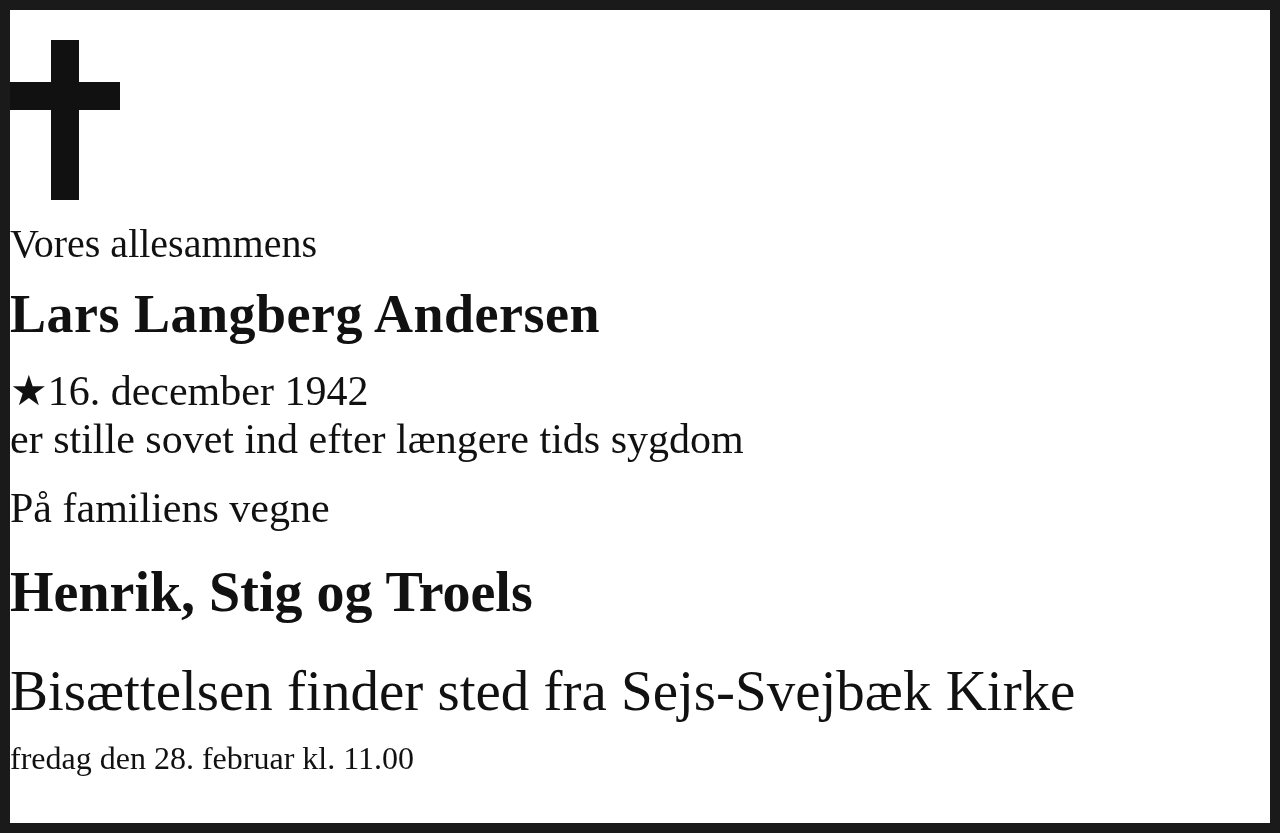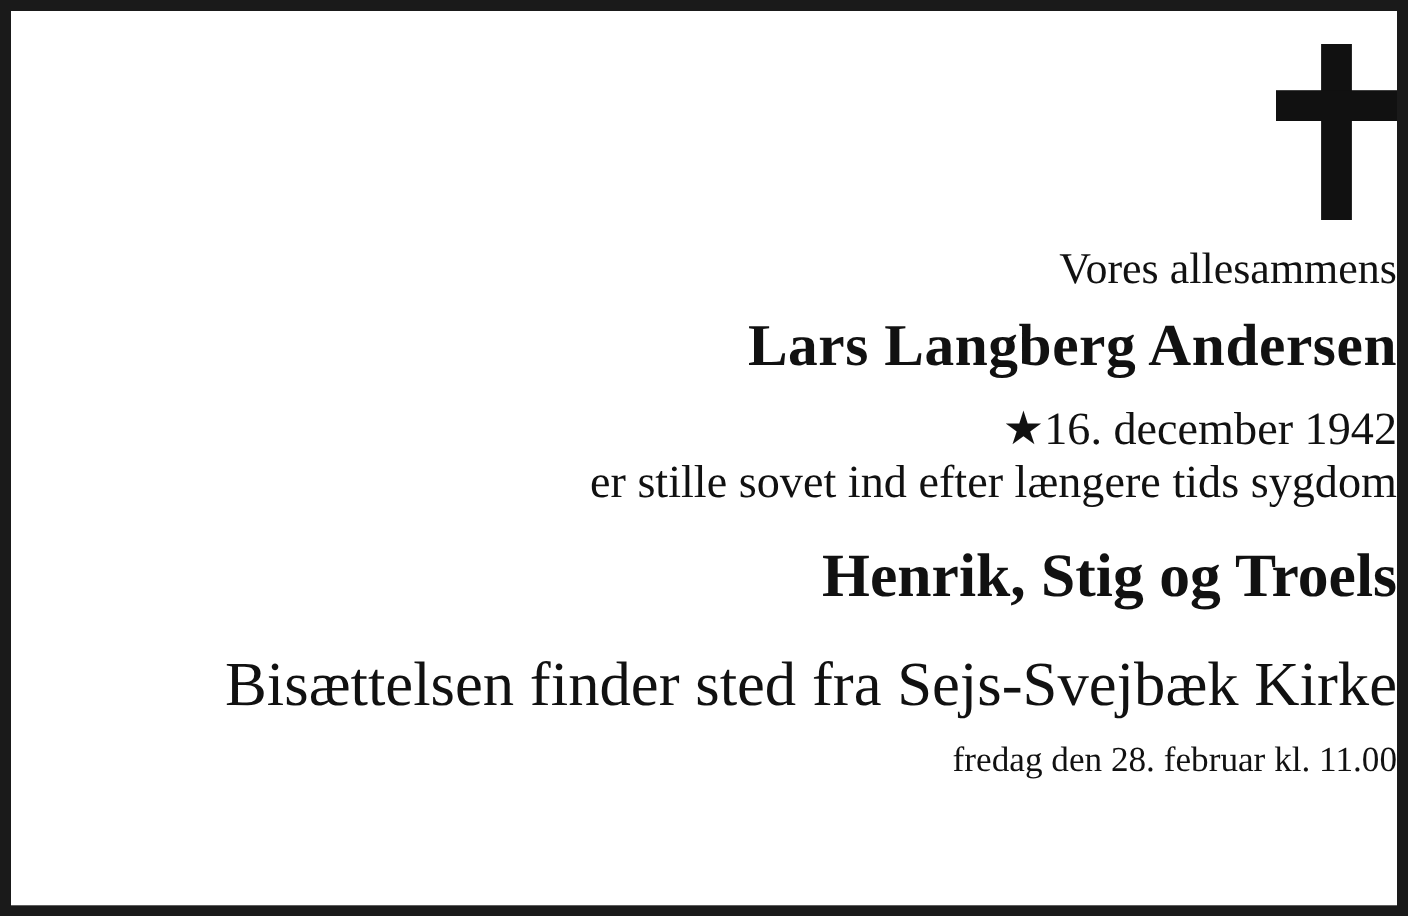--- a/index.html
+++ b/index.html
@@ -16,21 +16,21 @@
 
   .notice-frame {
     position: relative;
     width: 1280px;
     height: 833px;
     box-sizing: border-box;
     background: #ffffff;
     border: 10px solid #1a1a1a;
     display: flex;
     flex-direction: column;
-    align-items: flex-end;
+    align-items: flex-start;
   }
 
   .cross-wrap {
     margin-top: 30px;
     height: 165px;
     display: flex;
     align-items: flex-start;
     justify-content: center;
   }
 
@@ -127,20 +127,21 @@
   <div class="line intro">Vores allesammens</div>
 
   <div class="line name">Lars Langberg Andersen</div>
 
   <div class="line dates">
     <span class="birth"><span>★</span><span>16. december 1942</span></span>
   </div>
 
   <div class="line body-line">er stille sovet ind efter længere tids sygdom</div>
 
+  <div class="line body-line tight">På familiens vegne</div>
 
   <div class="line signature">Henrik, Stig og Troels</div>
 
   <div class="line place">Bisættelsen finder sted fra Sejs-Svejbæk Kirke</div>
 
   <div class="line time">fredag den 28. februar kl. 11.00</div>
 
 </div>
 
 </body></html>

